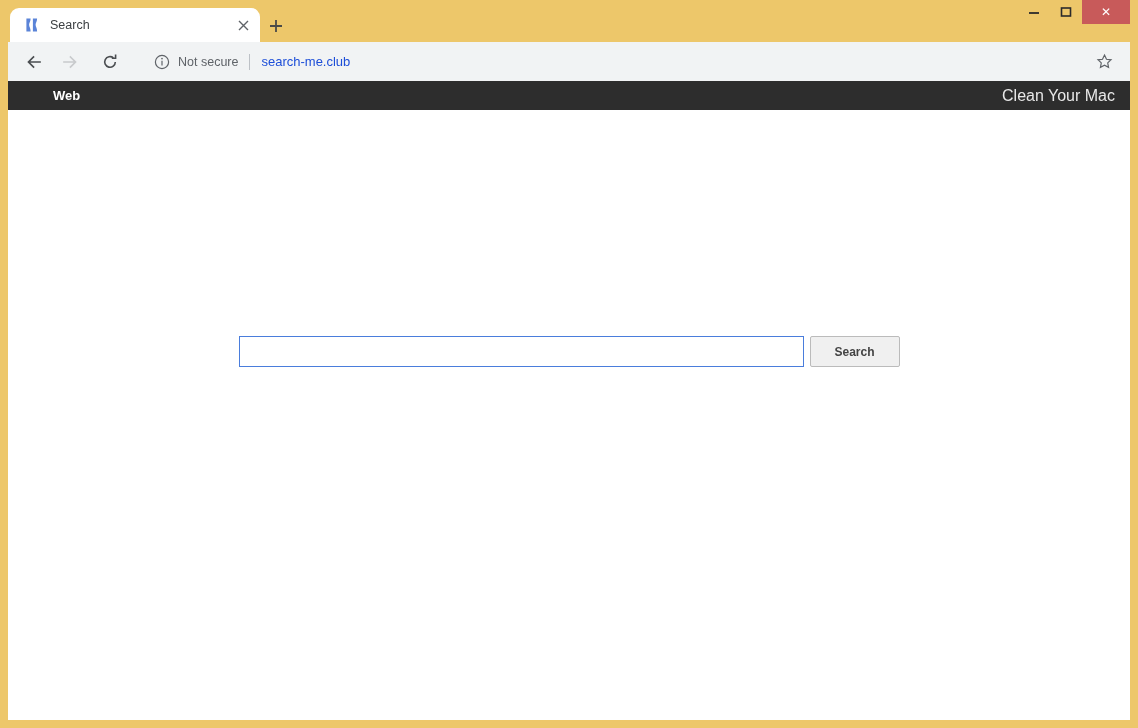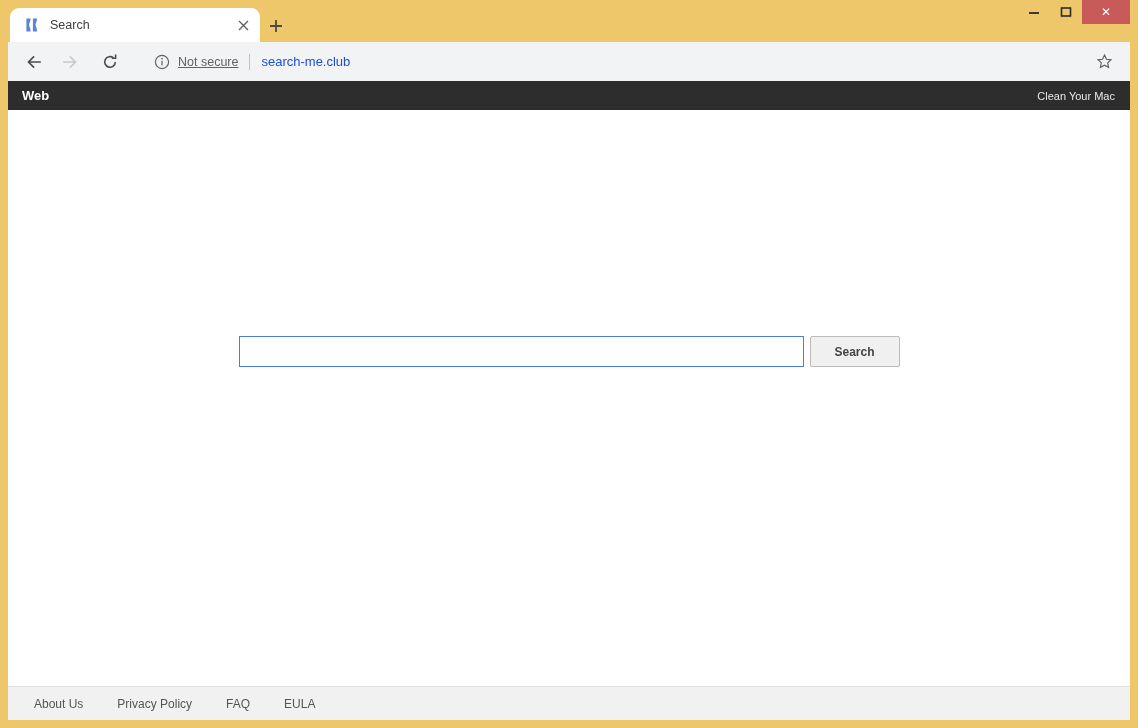--- a/index.html
+++ b/index.html
@@ -136,21 +136,20 @@
     align-items: center;
     margin-left: 10px;
     flex: 0 0 auto;
   }
   #info-icon { width: 16px; height: 16px; display: block; }
   #security-text {
     margin-left: 8px;
     font-size: 12.5px;
     color: #5f6368;
     white-space: nowrap;
-    text-decoration: underline;
   }
   #omnibox-divider {
     width: 1px;
     height: 16px;
     background: #bdc1c6;
     margin: 0 11px;
     flex: 0 0 auto;
   }
   #url-text {
     font-size: 13px;
@@ -183,37 +182,38 @@
 
   
   #site-navbar {
     position: relative;
     width: 100%;
     height: 29px;
     background: #2d2d2d;
     display: flex;
     align-items: center;
     justify-content: space-between;
+    padding-left: 31px;
   }
   #web-tab-wrap {
     position: relative;
     height: 29px;
     display: flex;
     align-items: center;
   }
   #web-tab-label {
     margin-left: 14px;
     font-size: 13px;
     font-weight: bold;
     color: #ffffff;
     cursor: pointer;
   }
   #clean-mac-link {
     margin-right: 15px;
-    font-size: 11px;
+    font-size: 16px;
     color: #e8e8e8;
     text-decoration: none;
     cursor: pointer;
   }
 
   
   #search-area {
     position: absolute;
     left: 0; top: 255px;
     width: 1122px;
@@ -365,21 +365,15 @@
       <a id="clean-mac-link">Clean Your Mac</a>
     </div>
 
     <div id="search-area">
       <div id="search-form">
         <input id="search-input" type="text" value="" placeholder="" style="">
         <button id="search-submit">Search</button>
       </div>
     </div>
 
-    <div id="site-footer">
-      <a class="footer-link first">About Us</a>
-      <a class="footer-link">Privacy Policy</a>
-      <a class="footer-link">FAQ</a>
-      <a class="footer-link">EULA</a>
-    </div>
 
   </div>
 </div>
 
 </body></html>

